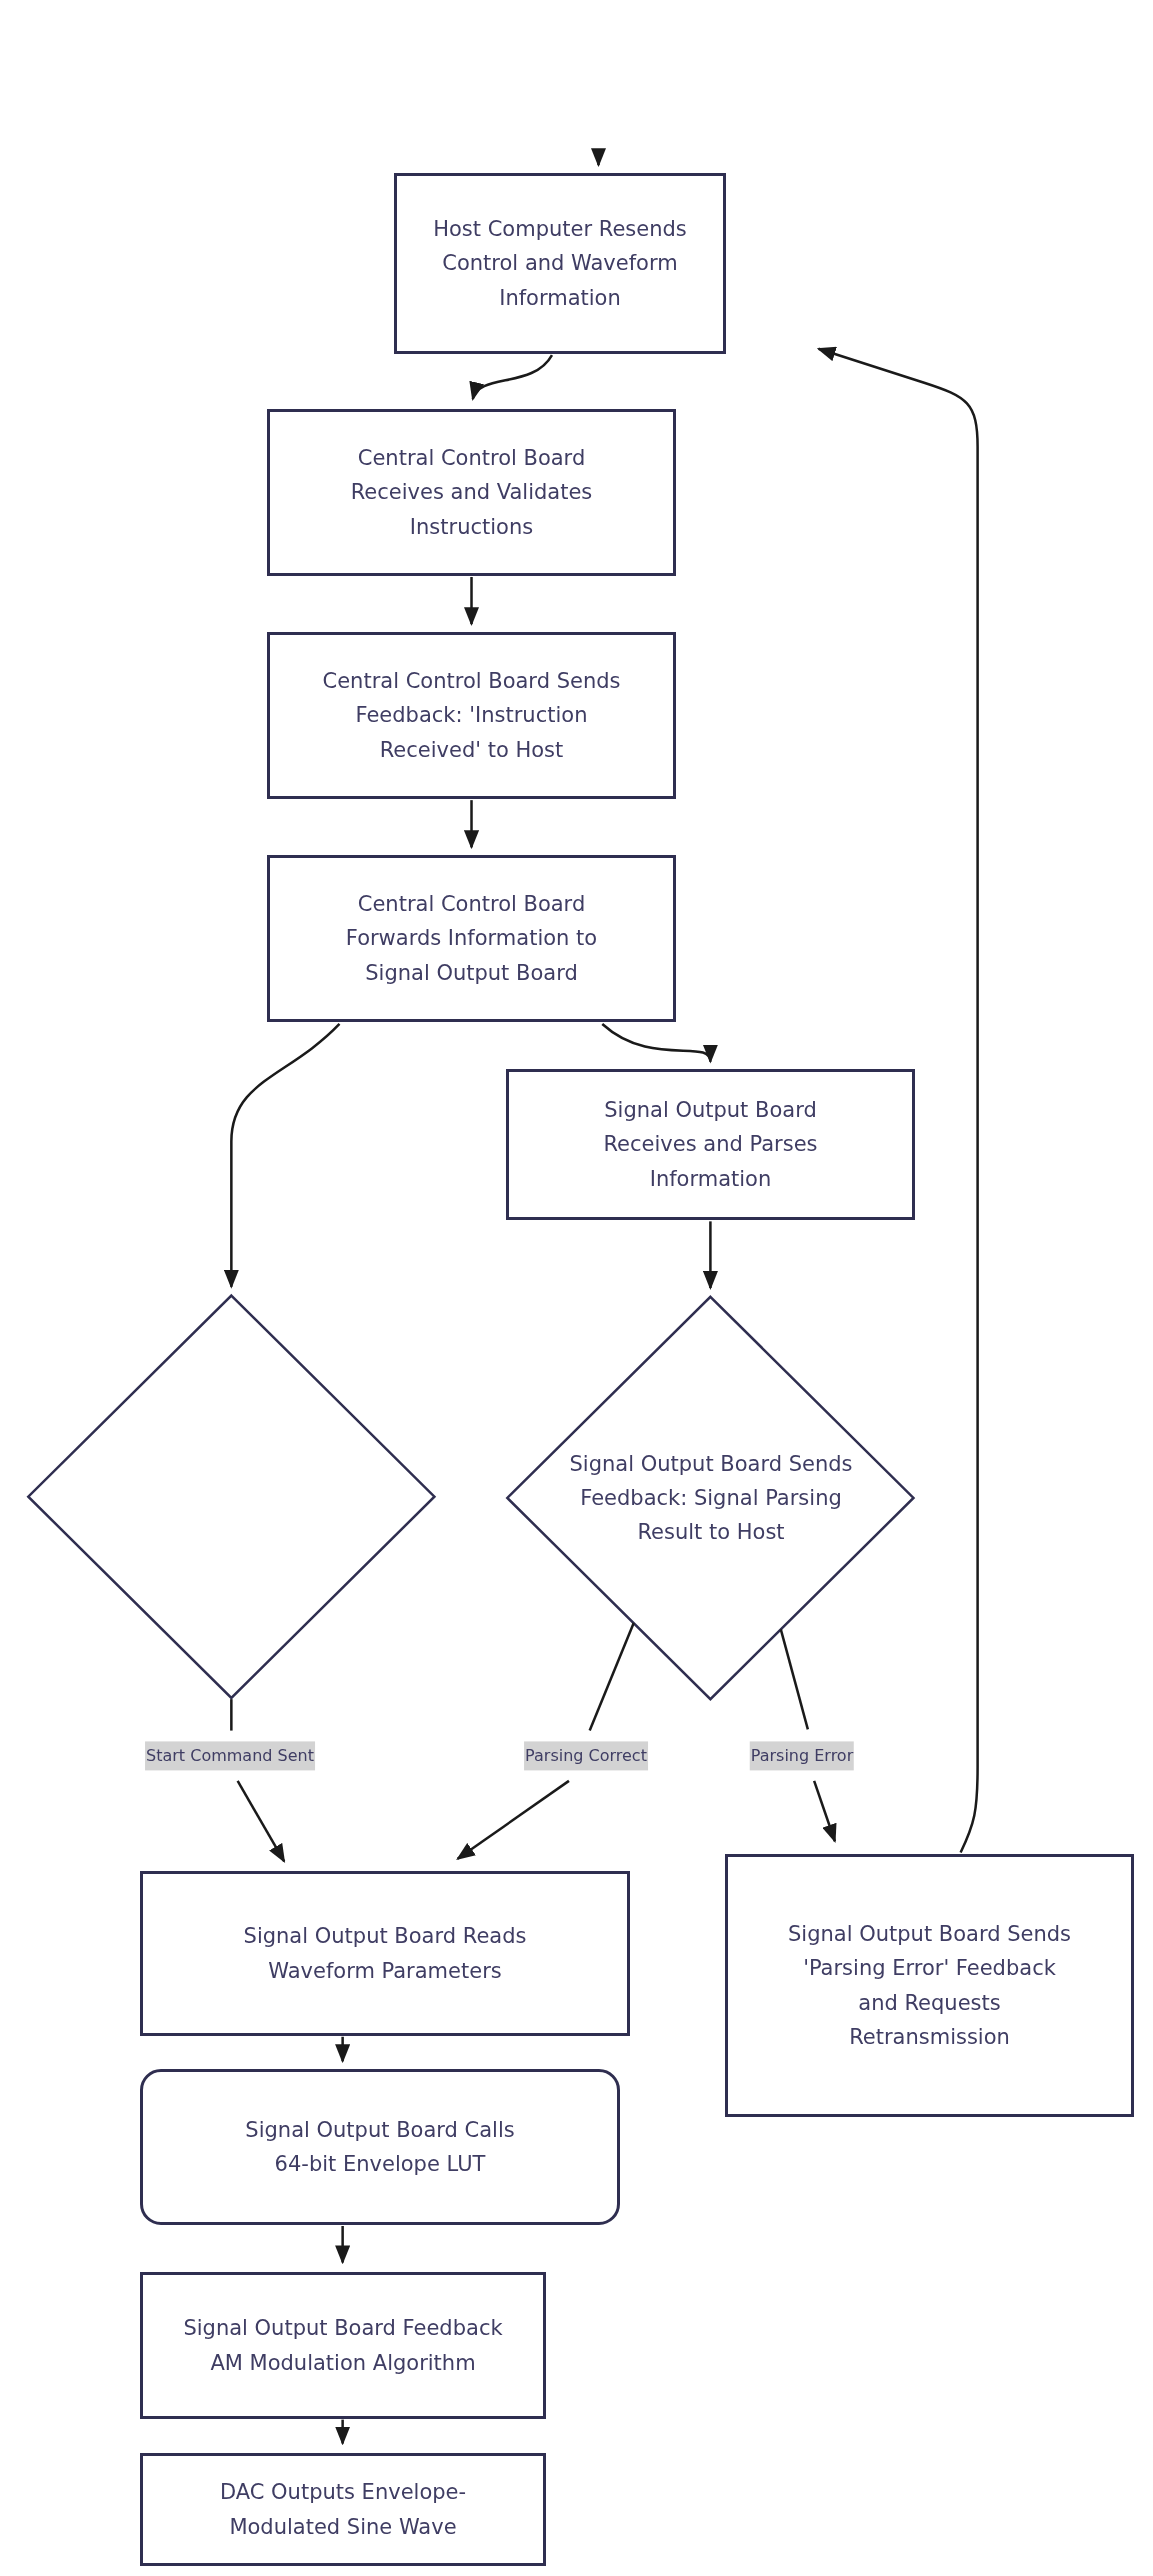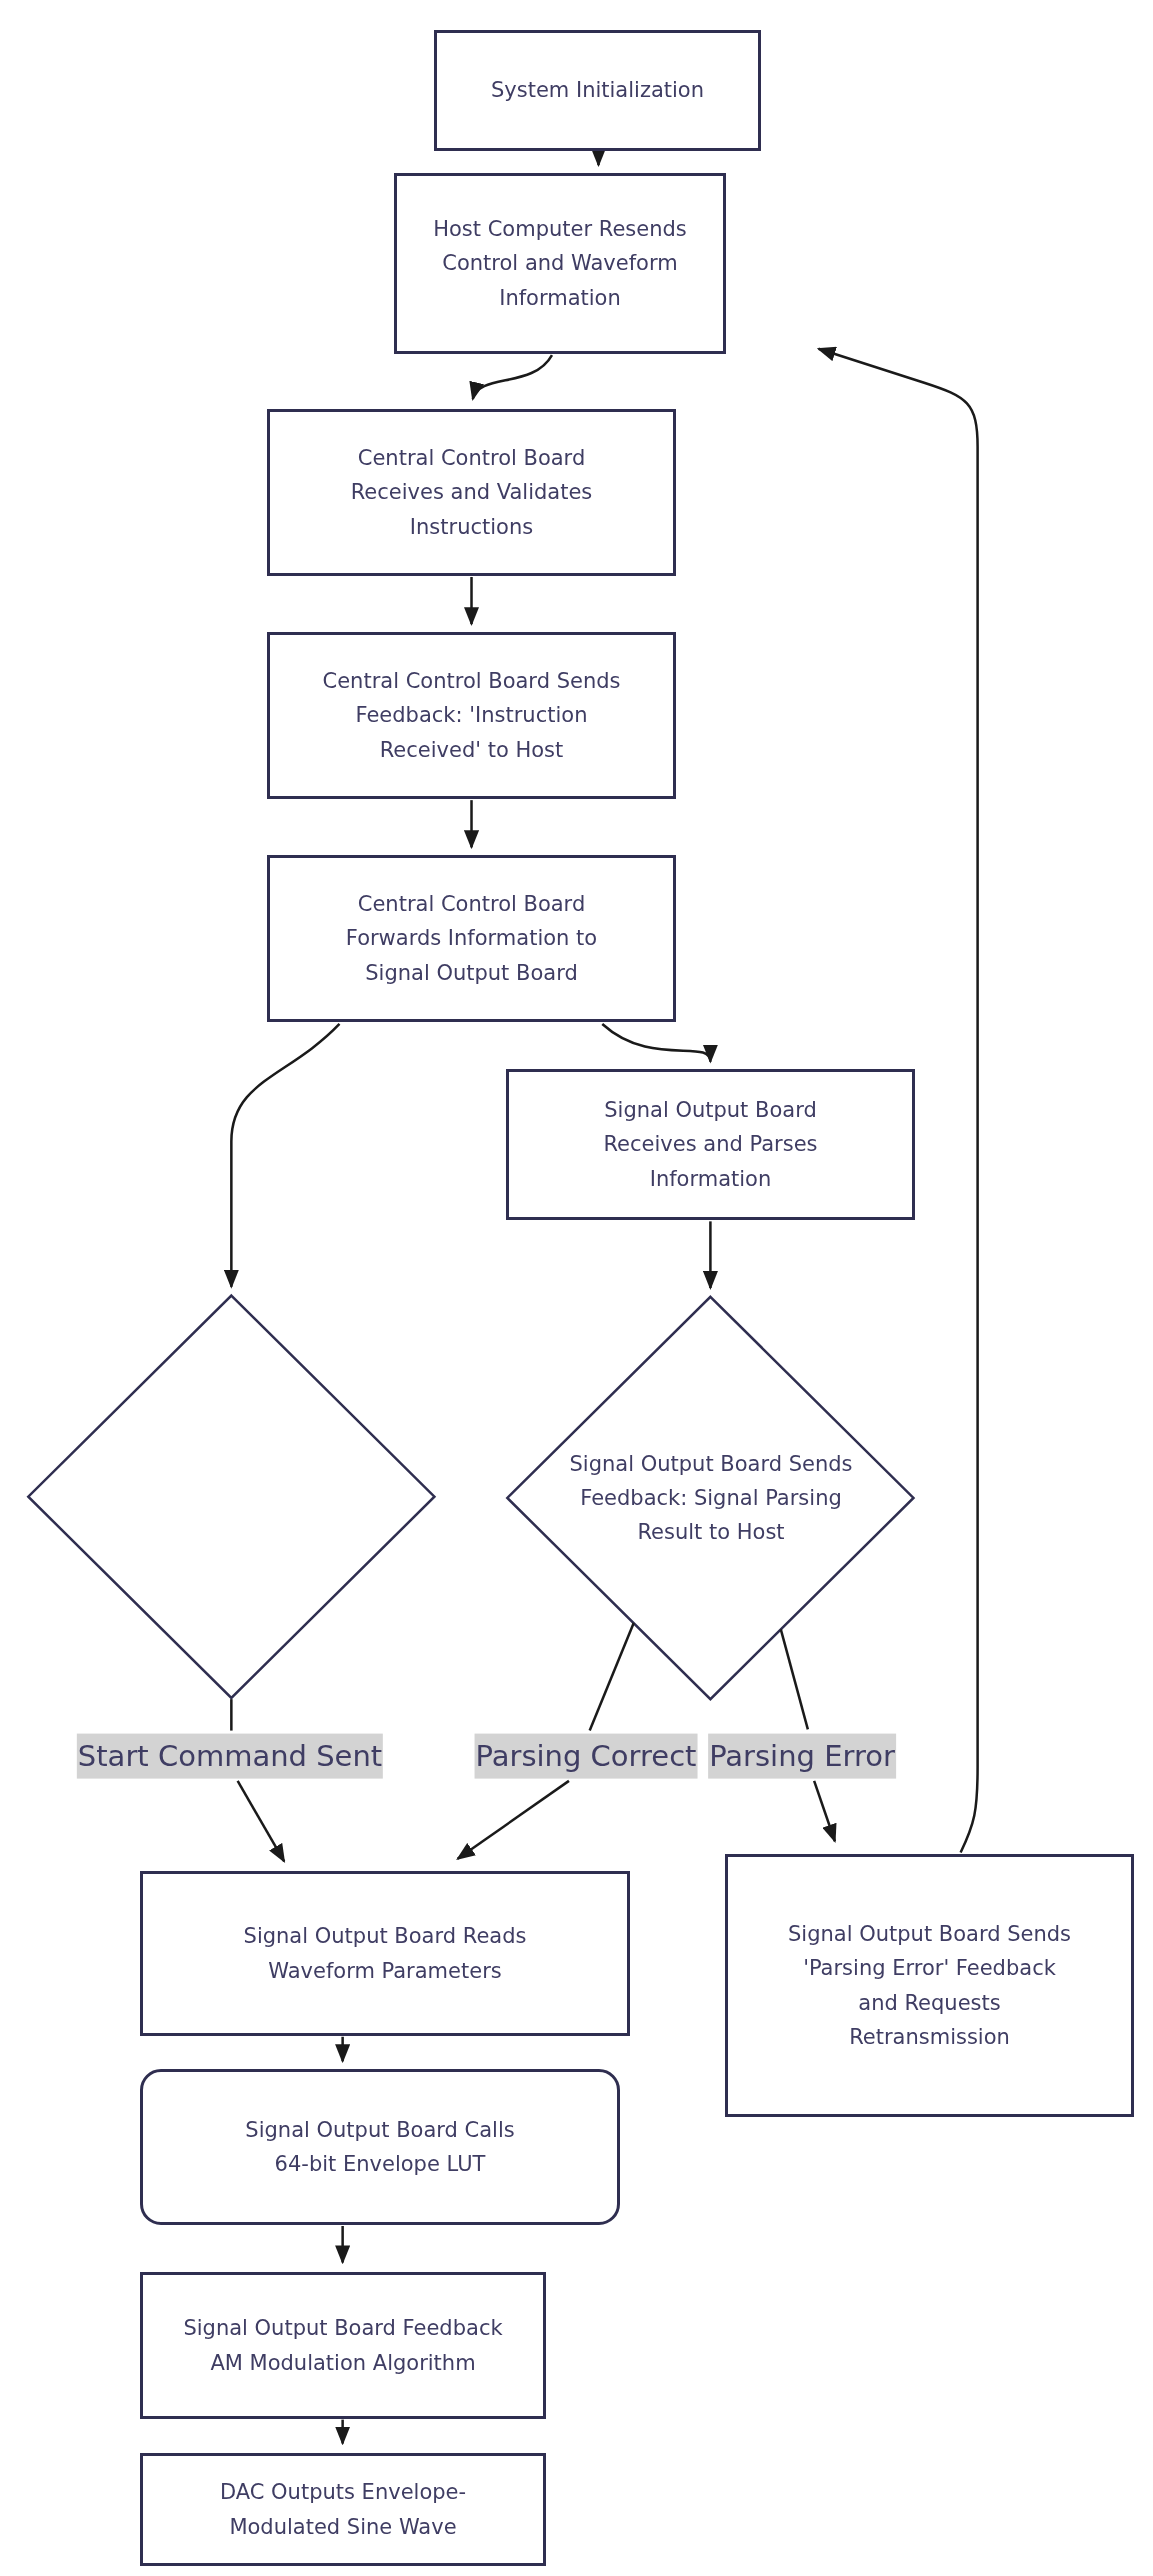--- a/index.html
+++ b/index.html
@@ -42,21 +42,21 @@
     font-size:21px;line-height:1.62;
     white-space:pre-line;
     z-index:2;
     transform:translate(-50%,-50%);
   }
   .edge-label{
     position:absolute;
     transform:translate(-50%,-50%);
     background:var(--labelbg);
     color:var(--text);
-    font-size:29px;line-height:1.2;
+    font-size:16px;line-height:1.2;
     padding:5px 1px;
     white-space:nowrap;
     z-index:3;
   }
 </style>
 </head>
 <body>
 
 <div class="canvas">
 
@@ -89,21 +89,20 @@
       <path d="M 1295 2832 L 1328 2928" marker-end="url(#arrow)"></path>
 
       <path d="M 1528 2946 C 1550 2900, 1555 2880, 1555 2810 L 1555 710 C 1555 640, 1538 630, 1470 608 L 1302 554" marker-end="url(#arrow)"></path>
 
       <path d="M 545 3239 L 545 3278" marker-end="url(#arrow)"></path>
       <path d="M 545 3540 L 545 3598" marker-end="url(#arrow)"></path>
       <path d="M 545 3848 L 545 3886" marker-end="url(#arrow)"></path>
     </g>
   </svg>
 
-  <div class="node" style="left:434px;top:30px;width:327px;height:121px;">System Initialization</div>
 
   <div class="node" style="left:394px;top:173px;width:332px;height:181px;">Host Computer Resends
 Control and Waveform
 Information</div>
 
   <div class="node" style="left:267px;top:409px;width:409px;height:167px;">Central Control Board
 Receives and Validates
 Instructions</div>
 
   <div class="node" style="left:267px;top:632px;width:409px;height:167px;">Central Control Board Sends

